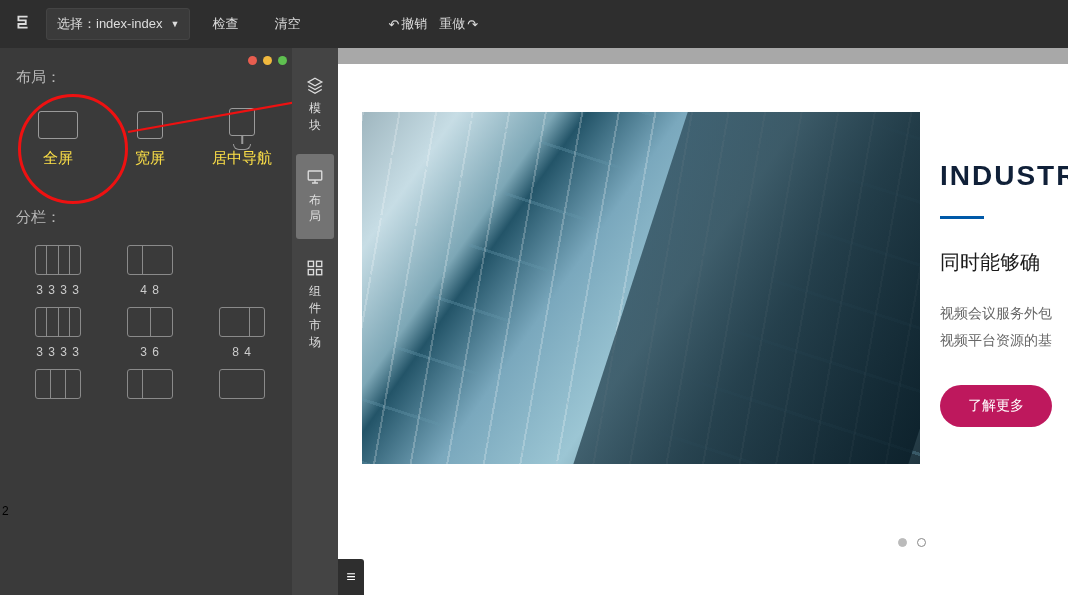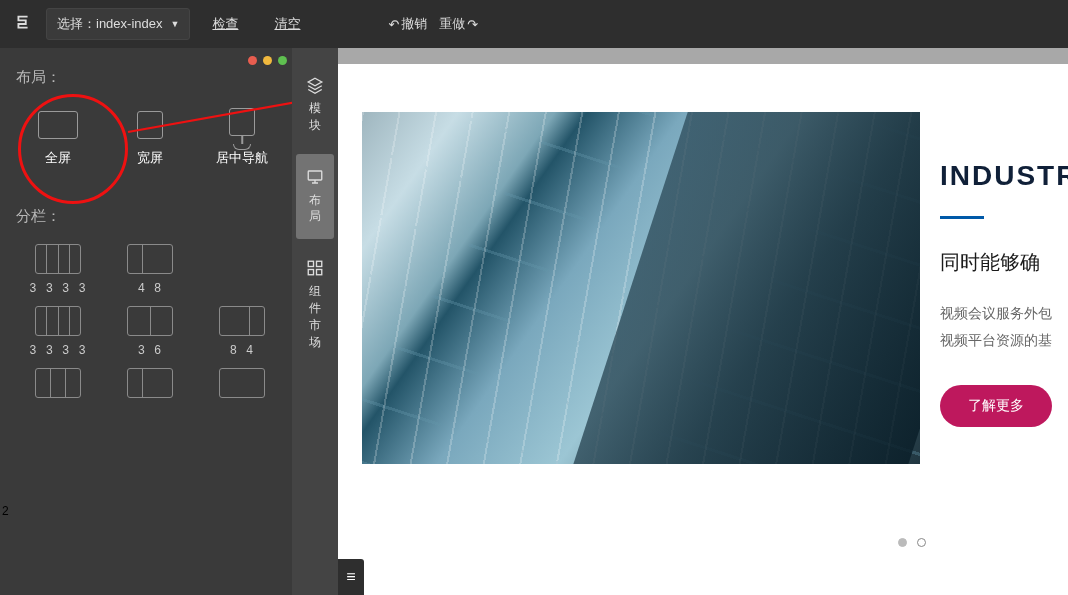--- a/index.html
+++ b/index.html
@@ -3,45 +3,45 @@
   <meta charset="utf-8">
   <style>
     * { margin: 0; padding: 0; box-sizing: border-box; }
     body { font-family: "Microsoft YaHei", sans-serif; width: 1068px; height: 595px; overflow: hidden; background: #fff; position: relative; }
     
     .topbar { height: 48px; background: #2e2e2e; display: flex; align-items: center; padding: 0 8px; color: #ddd; font-size: 13px; }
     .logo { width: 30px; height: 30px; display: flex; align-items: center; justify-content: center; margin-right: 8px; }
     .logo svg { width: 22px; height: 22px; }
     .selector { background: #3a3a3a; padding: 6px 10px; border-radius: 3px; display: flex; align-items: center; gap: 8px; cursor: pointer; border: 1px solid #444; }
     .selector .caret { font-size: 9px; }
-    .top-btn { padding: 6px 14px; margin-left: 8px; cursor: pointer; border-radius: 3px; text-decoration: underline; }
+    .top-btn { padding: 6px 14px; margin-left: 8px; cursor: pointer; border-radius: 3px; }
     .hist { display: flex; align-items: center; gap: 4px; margin-left: 70px; }
     .hist-btn { display: flex; align-items: center; gap: 2px; padding: 4px 4px; cursor: pointer; }
     
     .left-panel { position: absolute; left: 0; top: 48px; width: 292px; bottom: 0; background: #3a3a3a; color: #ccc; padding: 20px 8px 0 16px; overflow: hidden; }
     .section-label { color: #b8b8b8; font-size: 15px; margin-bottom: 18px; }
     .grid { display: grid; grid-template-columns: repeat(3, 1fr); gap: 14px 8px; }
     .layout-item { display: flex; flex-direction: column; align-items: center; gap: 10px; cursor: pointer; padding: 6px 2px; }
     .layout-icon { width: 40px; height: 28px; border: 1.5px solid #9a9a9a; border-radius: 3px; position: relative; }
     .layout-icon.wide { width: 26px; }
-    .layout-label { font-size: 13px; color: #ffffff; }
+    .layout-label { font-size: 15px; color: #fde047; }
     .nav-stand { position: relative; top: -3px; }
     .nav-stand .stand { position: absolute; left: 50%; top: 100%; transform: translateX(-50%); width: 1.5px; height: 8px; background: #9a9a9a; }
     .nav-stand .base { position: absolute; left: 50%; top: calc(100% + 8px); transform: translateX(-50%); width: 18px; height: 6px; border: 1.5px solid #9a9a9a; border-top: 0; border-bottom-left-radius: 6px; border-bottom-right-radius: 6px; }
     .nav-stand.big .layout-icon { width: 44px; height: 26px; }
     .red-circle { position: absolute; top: 94px; left: 18px; width: 110px; height: 110px; border: 3px solid #e11; border-radius: 50%; pointer-events: none; }
     .red-arrow { position: absolute; top: 60px; left: 120px; pointer-events: none; }
     
     .col-grid { display: flex; flex-direction: column; gap: 10px; }
     .col-row { display: grid; grid-template-columns: repeat(3, 1fr); gap: 8px; }
     .col-item { display: flex; flex-direction: column; align-items: center; gap: 8px; cursor: pointer; }
     .col-icon { width: 46px; height: 30px; border: 1.5px solid #8a8a8a; border-radius: 3px; display: flex; overflow: hidden; }
     .col-icon .c { flex: 1 1 auto; border-right: 1.5px solid #8a8a8a; }
     .col-icon .c:last-child { border-right: 0; }
-    .col-label { font-size: 12px; color: #ccc; letter-spacing: 1px; font-family: Liberation Mono, monospace; }
+    .col-label { font-size: 12px; color: #ccc; letter-spacing: 1px; }
     
     .rail { position: absolute; left: 292px; top: 48px; width: 46px; bottom: 0; background: #444; display: flex; flex-direction: column; align-items: center; padding-top: 14px; gap: 6px; color: #ddd; }
     .traffic { position: absolute; top: 8px; left: -44px; display: flex; gap: 6px; width: 92px; }
     .dot { width: 9px; height: 9px; border-radius: 50%; }
     .dot.r { background: #e85d4f; } .dot.y { background: #f1b93e; } .dot.g { background: #5fc050; }
     .rail-item { width: 100%; padding: 14px 0; display: flex; flex-direction: column; align-items: center; gap: 6px; cursor: pointer; font-size: 12px; }
     .rail-item span.t { writing-mode: horizontal-tb; width: 14px; text-align: center; line-height: 1.4; }
     .rail-item.active { background: #737373; border-radius: 3px; margin: 0 4px; width: calc(100% - 8px); }
     .rail svg { width: 18px; height: 18px; }
     

